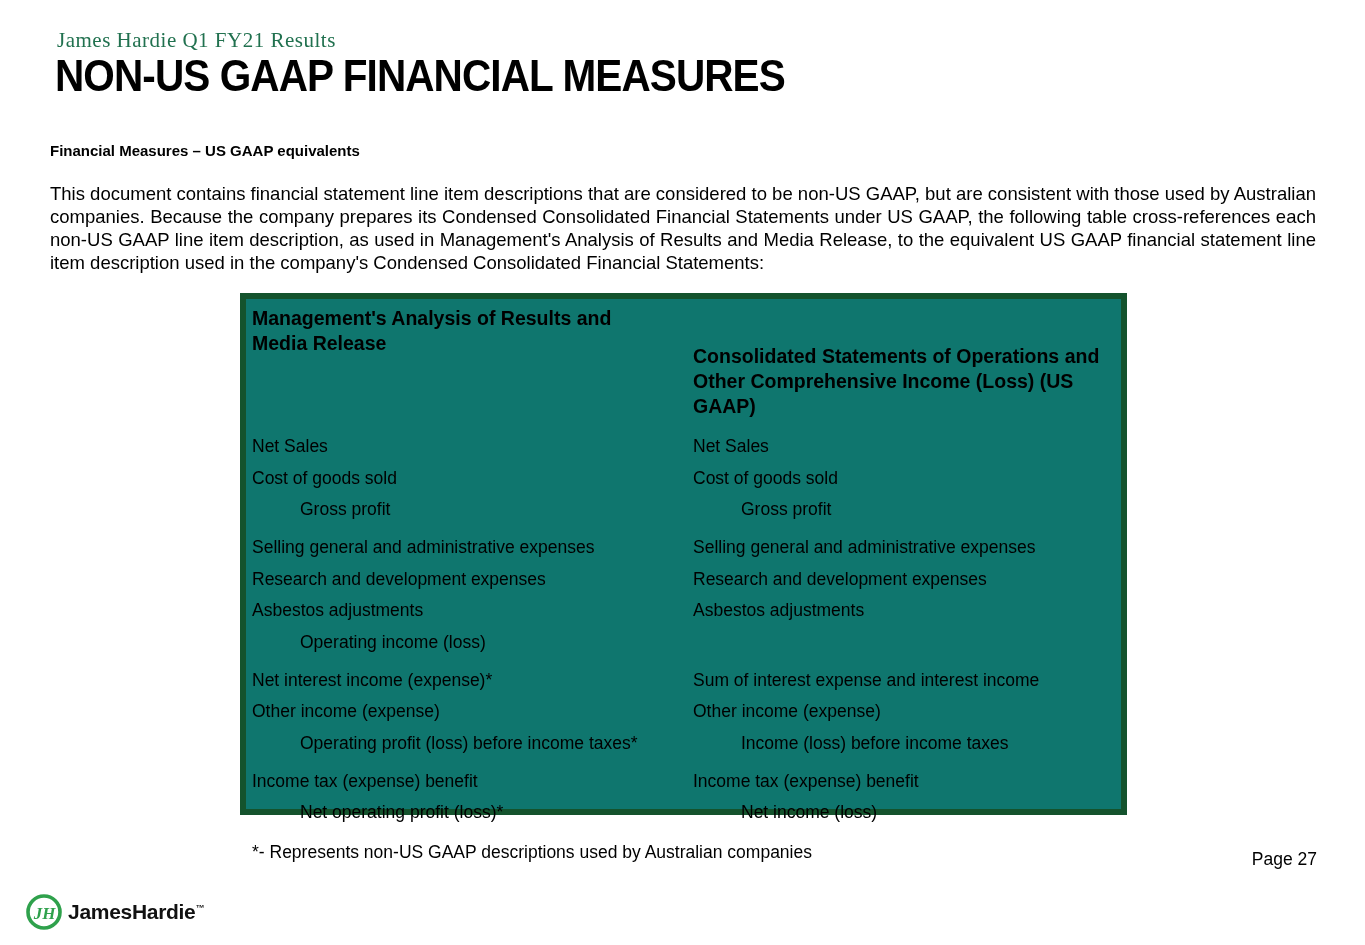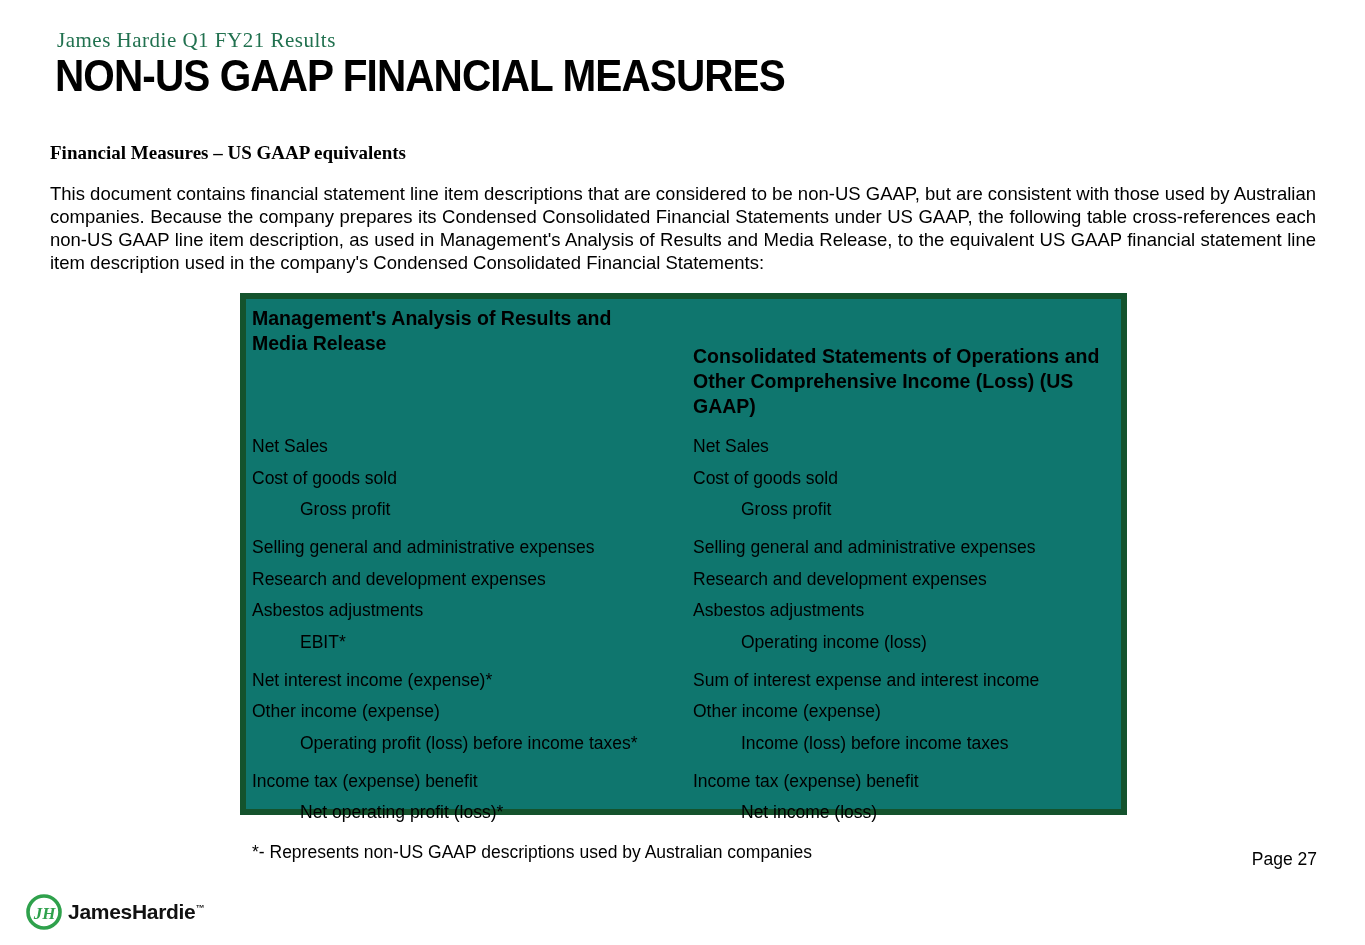--- a/index.html
+++ b/index.html
@@ -13,21 +13,21 @@
     color:var(--brand-green, #21714F);
   }
   .page-title {
     position:absolute; left:55px; top:50px;
     font-size:45px; font-weight:bold; letter-spacing:-1px;
     transform:scaleX(0.90); transform-origin:left center;
     white-space:nowrap; color:#000;
   }
   .subtitle {
     position:absolute; left:50px; top:142px;
-    font-size:19px; font-weight:bold;font-family:Liberation Serif, serif;
+    font-size:15px; font-weight:bold;
   }
   .paragraph {
     position:absolute; left:50px; top:182px; width:1266px;
     font-size:18.5px; line-height:23px; text-align:justify;
   }
 
   .gaap-table {
     position:absolute; left:240px; top:293px; width:887px; height:522px;
     border:6px solid #14532d; background:#0f766e;
     padding:7px 4px 8px 6px;
@@ -90,21 +90,20 @@
     </div>
     <div class="trow">
       <div class="cl">Research and development expenses</div>
       <div class="cr">Research and development expenses</div>
     </div>
     <div class="trow">
       <div class="cl">Asbestos adjustments</div>
       <div class="cr">Asbestos adjustments</div>
     </div>
     <div class="trow indent">
-      <div class="cl">EBIT*</div>
       <div class="cr">Operating income (loss)</div>
     </div>
     <div class="trow group">
       <div class="cl">Net interest income (expense)*</div>
       <div class="cr">Sum of interest expense and interest income</div>
     </div>
     <div class="trow">
       <div class="cl">Other income (expense)</div>
       <div class="cr">Other income (expense)</div>
     </div>

